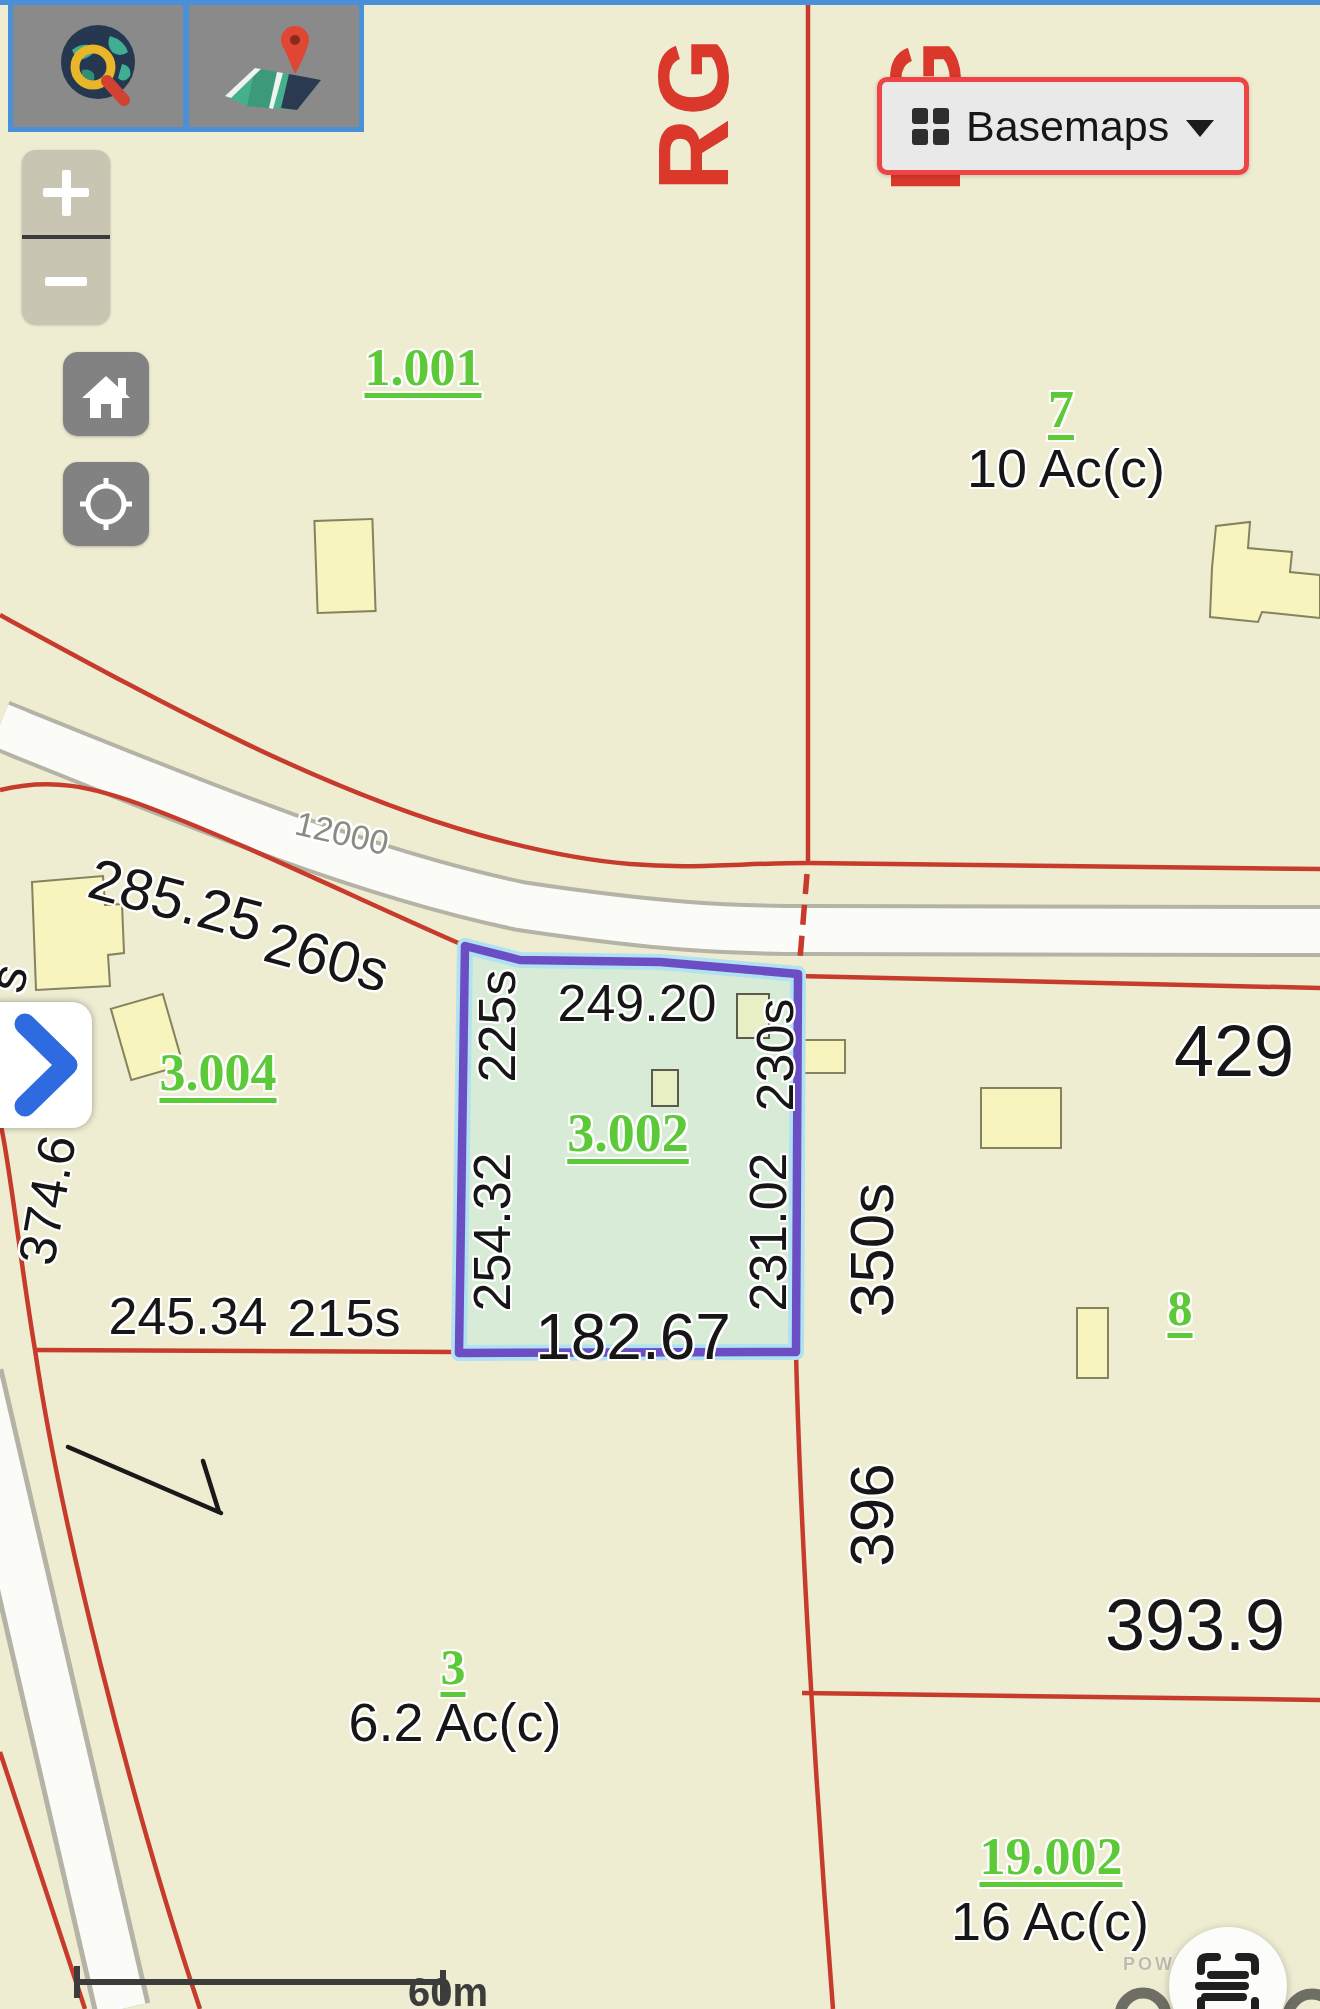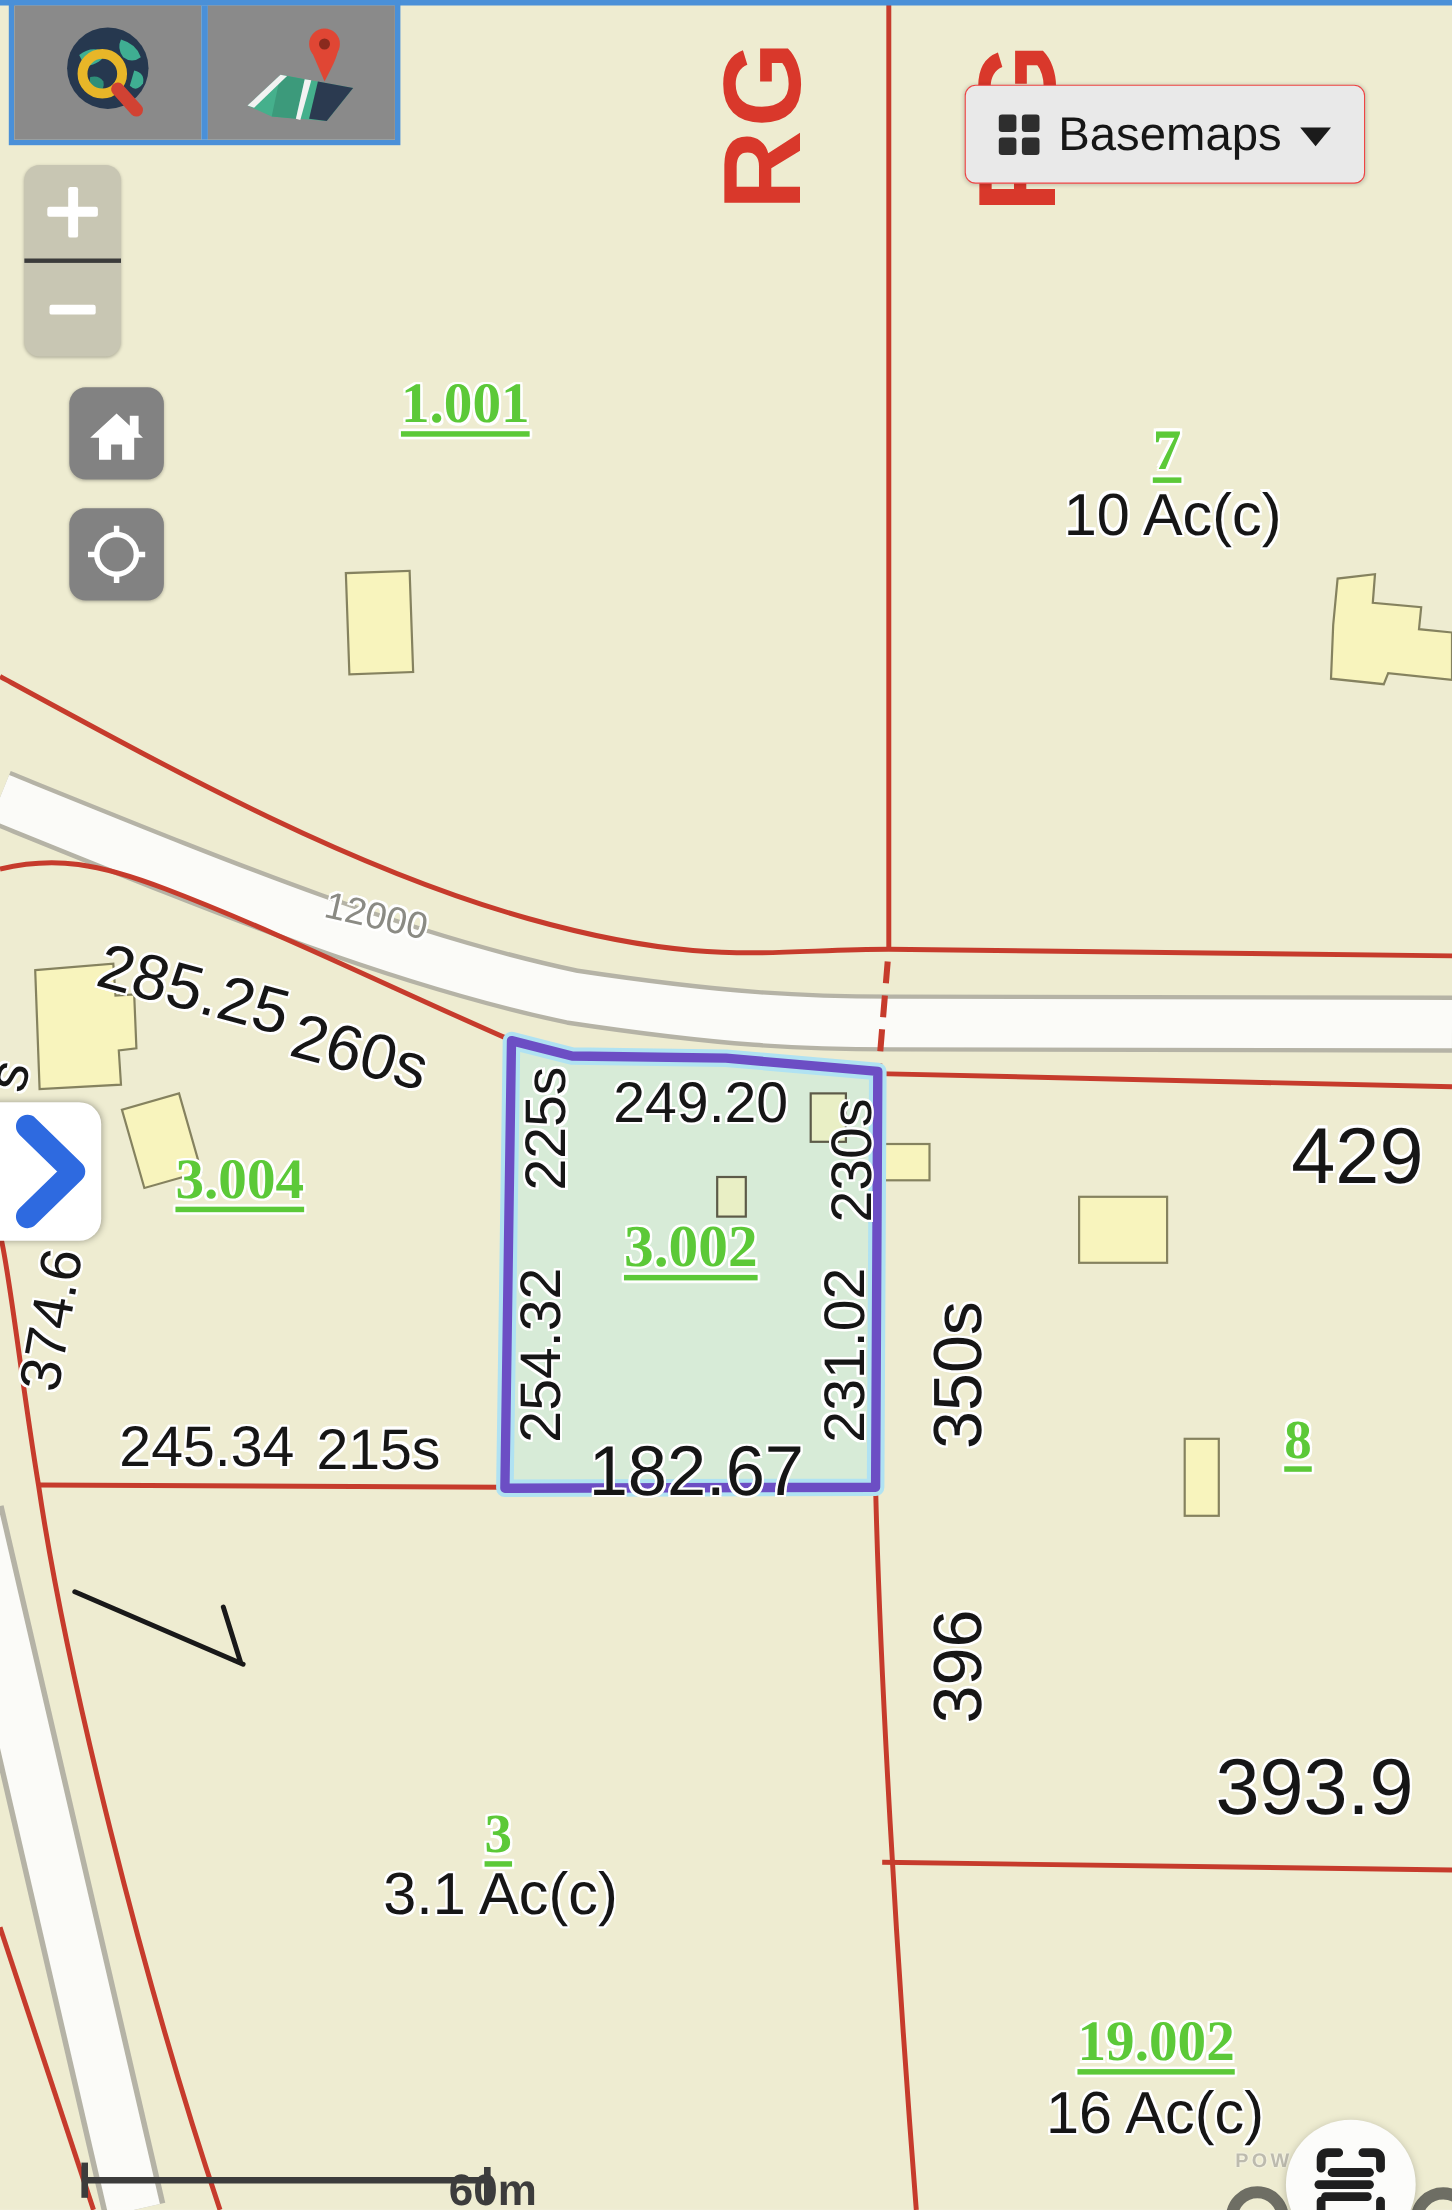--- a/index.html
+++ b/index.html
@@ -39,21 +39,21 @@
     display:flex;flex-direction:column;overflow:hidden;}
   .zoomhalf{flex:1;display:flex;align-items:center;justify-content:center;position:relative;cursor:pointer;}
   .zoomsep{height:4px;background:#3b3b3b;}
   .hbar{width:46px;height:9px;background:#fff;border-radius:2px;}
   .vbar{position:absolute;width:9px;height:46px;background:#fff;border-radius:2px;}
 
   .sq-btn{position:absolute;width:86px;height:84px;background:#828282;border-radius:15px;z-index:4;
     display:flex;align-items:center;justify-content:center;box-shadow:0 1px 3px rgba(0,0,0,.25);cursor:pointer;}
 
   #basemaps{position:absolute;left:877px;top:77px;height:88px;z-index:4;
-    background:#e9e9e9;border:1px solid #ef4444;border-radius:10px;
+    background:#e9e9e9;border:5px solid #ef4444;border-radius:10px;
     display:flex;align-items:center;padding:0 30px;gap:17px;cursor:pointer;
     box-shadow:0 1px 4px rgba(0,0,0,.2);}
   #basemaps .bm-label{font-size:43px;color:#161616;font-weight:500;}
   .gridicon{display:grid;grid-template-columns:16px 16px;grid-template-rows:16px 16px;gap:5px;}
   .gridicon span{background:#2e2e2e;border-radius:3px;}
   .caret{width:0;height:0;border-left:14px solid transparent;border-right:14px solid transparent;
     border-top:17px solid #1b1b1b;margin-top:5px;}
 
   #chevron-panel{position:absolute;left:-22px;top:1002px;width:114px;height:126px;z-index:4;
     background:#fff;border-radius:20px;box-shadow:0 0 7px rgba(0,0,0,.35);
@@ -134,21 +134,21 @@
   <div class="map-label parcel-id ctr" style="left:1061px;top:410px;font-size:52px;">7</div>
   <div class="map-label ctr" style="left:1066px;top:468px;font-size:54px;">10 Ac(c)</div>
 
   <div class="map-label parcel-id ctr" style="left:218px;top:1073px;font-size:52px;">3.004</div>
 
   <div class="map-label parcel-id ctr" style="left:628px;top:1133px;font-size:54px;">3.002</div>
 
   <div class="map-label parcel-id ctr" style="left:1180px;top:1308px;font-size:50px;">8</div>
 
   <div class="map-label parcel-id ctr" style="left:453px;top:1667px;font-size:50px;">3</div>
-  <div class="map-label ctr" style="left:455px;top:1722px;font-size:54px;">3.1 Ac(c)</div>
+  <div class="map-label ctr" style="left:455px;top:1722px;font-size:54px;">6.2 Ac(c)</div>
 
   <div class="map-label parcel-id ctr" style="left:1051px;top:1857px;font-size:52px;">19.002</div>
   <div class="map-label ctr" style="left:1050px;top:1921px;font-size:54px;">16 Ac(c)</div>
 
   <div class="map-label ctr" style="left:176px;top:900px;font-size:58px;transform:translate(-50%,-50%) rotate(15deg);">285.25</div>
   <div class="map-label ctr" style="left:327px;top:957px;font-size:58px;transform:translate(-50%,-50%) rotate(15deg);">260s</div>
   <div class="map-label ctr" style="left:47px;top:1200px;font-size:52px;transform:translate(-50%,-50%) rotate(-80deg);">374.6</div>
   <div class="map-label ctr" style="left:8px;top:978px;font-size:52px;transform:translate(-50%,-50%) rotate(-75deg);">s</div>
   <div class="map-label ctr" style="left:497px;top:1026px;font-size:52px;transform:translate(-50%,-50%) rotate(-90deg);">225s</div>
   <div class="map-label ctr" style="left:637px;top:1003px;font-size:52px;">249.20</div>

